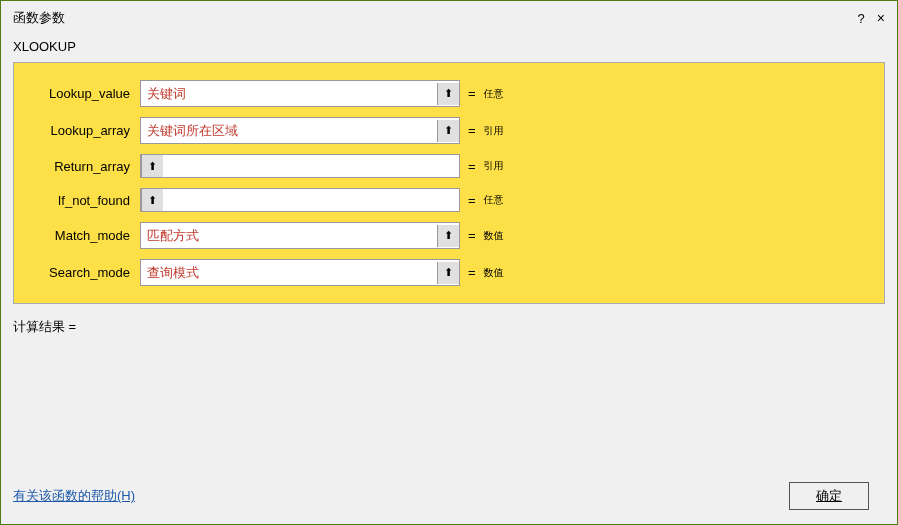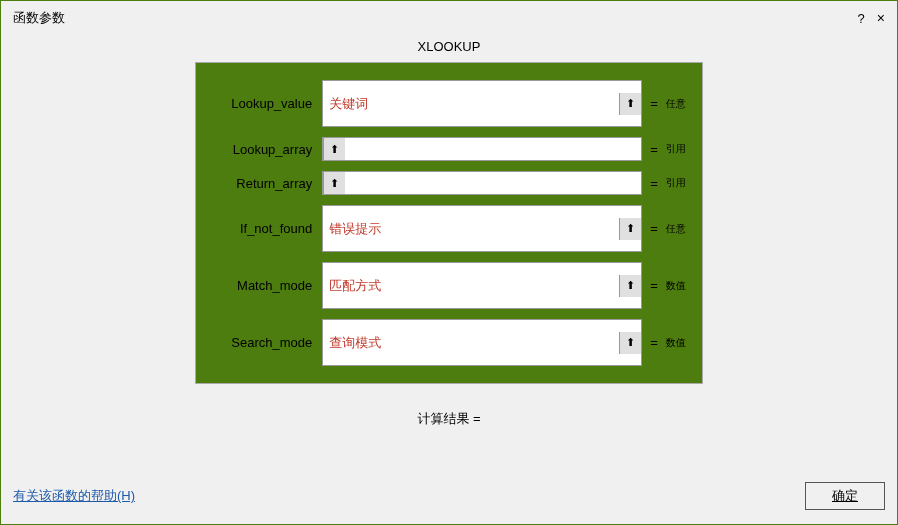--- a/index.html
+++ b/index.html
@@ -61,31 +61,30 @@
       color: #000;
       cursor: pointer;
       line-height: 1;
     }
 
     .dialog-content {
       flex: 1;
       display: flex;
       flex-direction: column;
       padding: 0 12px;
-      align-items: center;
     }
 
     .function-name {
       font-size: 13px;
       color: #000;
       padding: 6px 0 8px 0;
     }
 
     .params-area {
-      background: #4d7c0f;
+      background: #fde047;
       border: 1px solid #aaa;
       padding: 12px 16px;
       display: flex;
       flex-direction: column;
       gap: 0;
     }
 
     .param-row {
       display: flex;
       align-items: center;
@@ -109,21 +108,21 @@
       width: 320px;
       flex-shrink: 0;
     }
 
     .param-input {
       flex: 1;
       border: none;
       outline: none;
       font-size: 13px;
       color: #c0392b;
-      padding: 15px 6px;
+      padding: 5px 6px;
       background: transparent;
       font-family: "Microsoft YaHei", "SimSun", Arial, sans-serif;
     }
 
     .param-btn {
       width: 22px;
       height: 22px;
       background: #e0e0e0;
       border: none;
       border-left: 1px solid #999;
@@ -141,33 +140,33 @@
       font-size: 13px;
       color: #000;
     }
 
     .param-type {
       font-size: 10px;
       color: #000;
     }
 
     .result-area {
-      padding: 26px 0 6px 0;
+      padding: 14px 0 6px 0;
     }
 
     .result-label {
       font-size: 13px;
       color: #000;
     }
 
     .dialog-footer {
       display: flex;
       align-items: center;
       justify-content: space-between;
-      padding: 10px 12px 14px 12px;
+      padding: 10px 28px 14px 12px;
       border-top: none;
     }
 
     .help-link {
       font-size: 13px;
       color: #1e5aab;
       text-decoration: underline;
       cursor: pointer;
     }
 
@@ -223,41 +222,41 @@
         <button class="param-btn">
           <span class="arrow-icon">⬆</span>
         </button>
       </div>
       <span class="param-equals">=</span>
       <span class="param-type">任意</span>
     </div>
         <div class="param-row">
       <span class="param-label">Lookup_array</span>
       <div class="param-input-wrap">
+        <input class="param-input" type="text" value="关键词所在区域" style="">
         <button class="param-btn">
           <span class="arrow-icon">⬆</span>
         </button>
       </div>
       <span class="param-equals">=</span>
       <span class="param-type">引用</span>
     </div>
         <div class="param-row">
       <span class="param-label">Return_array</span>
       <div class="param-input-wrap">
         <button class="param-btn">
           <span class="arrow-icon">⬆</span>
         </button>
       </div>
       <span class="param-equals">=</span>
       <span class="param-type">引用</span>
     </div>
         <div class="param-row">
       <span class="param-label">If_not_found</span>
       <div class="param-input-wrap">
-        <input class="param-input" type="text" value="错误提示" style="">
         <button class="param-btn">
           <span class="arrow-icon">⬆</span>
         </button>
       </div>
       <span class="param-equals">=</span>
       <span class="param-type">任意</span>
     </div>
         <div class="param-row">
       <span class="param-label">Match_mode</span>
       <div class="param-input-wrap">

